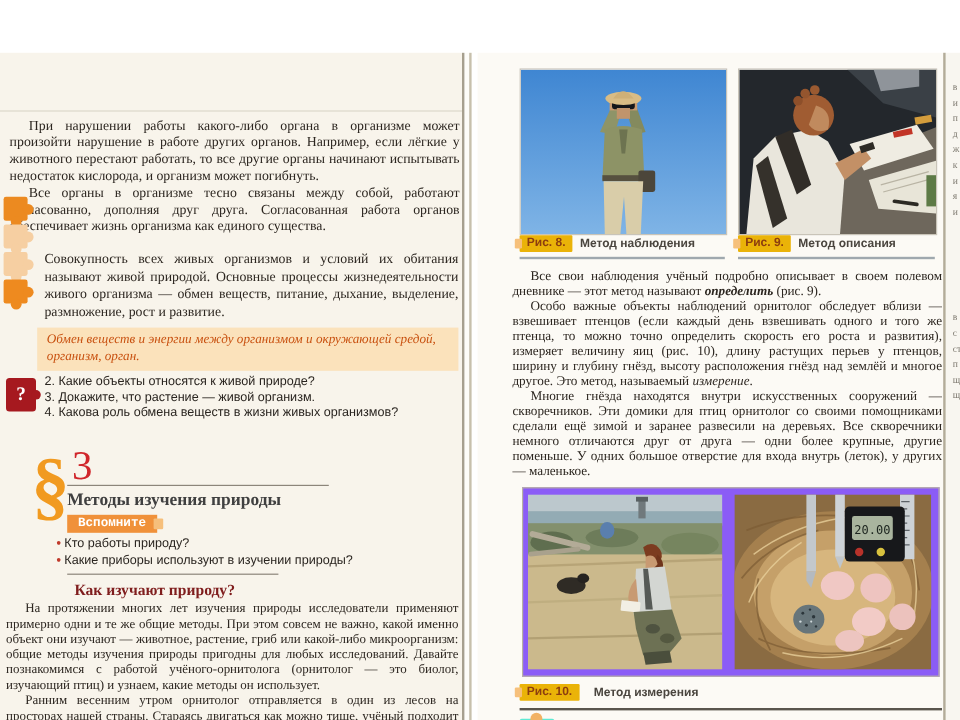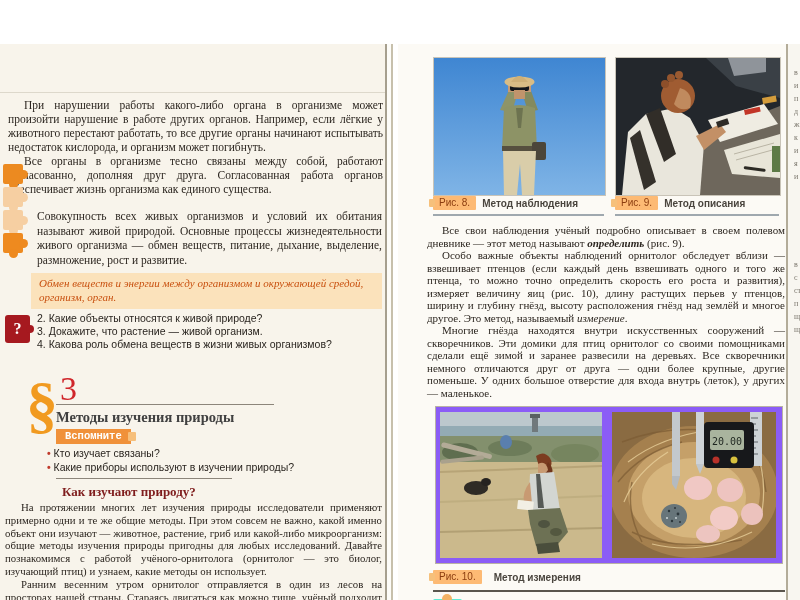--- a/index.html
+++ b/index.html
@@ -60,21 +60,21 @@
   .recall div::before { content:"• "; color:#c0392b; font-weight:bold; }
   .hline2 { left:56px; top:390px; width:176px; height:1px; background:#8c857a; }
   .subheading { left:62px; top:396px; font-size:13px; font-weight:bold; color:#7f1d1d; }
   .lower-text { left:5px; top:413px; width:377px; font-size:10.8px; line-height:12.8px; }
   .lower-text p { margin:0; text-indent:16px; }
 
   
   .photo { border:1px solid #c9c4b8; background:#ffffff; overflow:hidden; }
   .photo svg { display:block; }
   .cap { display:flex; align-items:center; gap:6px; font-family:"Liberation Sans", sans-serif; }
-  .cap-tag { position:relative; background:#fdba74; color:#8c3d0f; font-weight:normal; font-size:10px;
+  .cap-tag { position:relative; background:#eab308; color:#8c3d0f; font-weight:bold; font-size:10px;
              padding:1px 6px 2px; border-radius:1px; white-space:nowrap; }
   .cap-tag::before { content:""; position:absolute; left:-4px; top:3px; width:6px; height:8px;
                      background:#f6c07b; border-radius:1px; }
   .cap-text { color:#4a453e; font-size:10px; font-weight:bold; }
   .cap-line { height:2px; background:#9fa8ae; }
   .rtext { left:427px; top:180px; width:358px; font-size:11px; line-height:12.5px; color:#2c2620;
            text-align:justify; }
   .rtext p { margin:0; text-indent:15px; }
   .figbox { left:435px; top:362px; width:348px; height:158px; border:1px solid #b9b2a4;
             background:#8b5cf6; box-sizing:border-box; padding:5px 4px; display:flex; gap:10px; }
@@ -121,21 +121,21 @@
     </div>
 
     <div class="abs sec-mark">
       <span class="par">§</span>
       <span class="num">3</span>
     </div>
     <div class="abs hline1"></div>
     <div class="abs sec-title">Методы изучения природы</div>
     <div class="abs badge">Вспомните</div>
     <div class="abs recall">
-      <div>Кто изучает связаны?</div>
+      <div>Кто работы природу?</div>
       <div>Какие приборы используют в изучении природы?</div>
     </div>
     <div class="abs hline2"></div>
     <div class="abs subheading">Как изучают природу?</div>
 
     <div class="abs lower-text body-text">
       <p>На протяжении многих лет изучения природы исследователи применяют примерно одни и те же общие методы. При этом совсем не важно, какой именно объект они изучают — животное, растение, гриб или какой-либо микроорганизм: общие методы изучения природы пригодны для любых исследований. Давайте познакомимся с работой учёного-орнитолога (орнитолог — это биолог, изучающий птиц) и узнаем, какие методы он использует.</p>
       <p><span>Ранним весенним утром орнитолог отправляется в один из лесов на просторах нашей страны. Стараясь двигаться как можно тише, учёный подходит поближе к гнёздам различных птиц и подолгу в бинокль наблюдает за поведением взрослых особей и птенцов (рис. 8). Этот метод так и называют — </span><b class="kw">наблюдение</b><span>.</span></p>
     </div>
 

